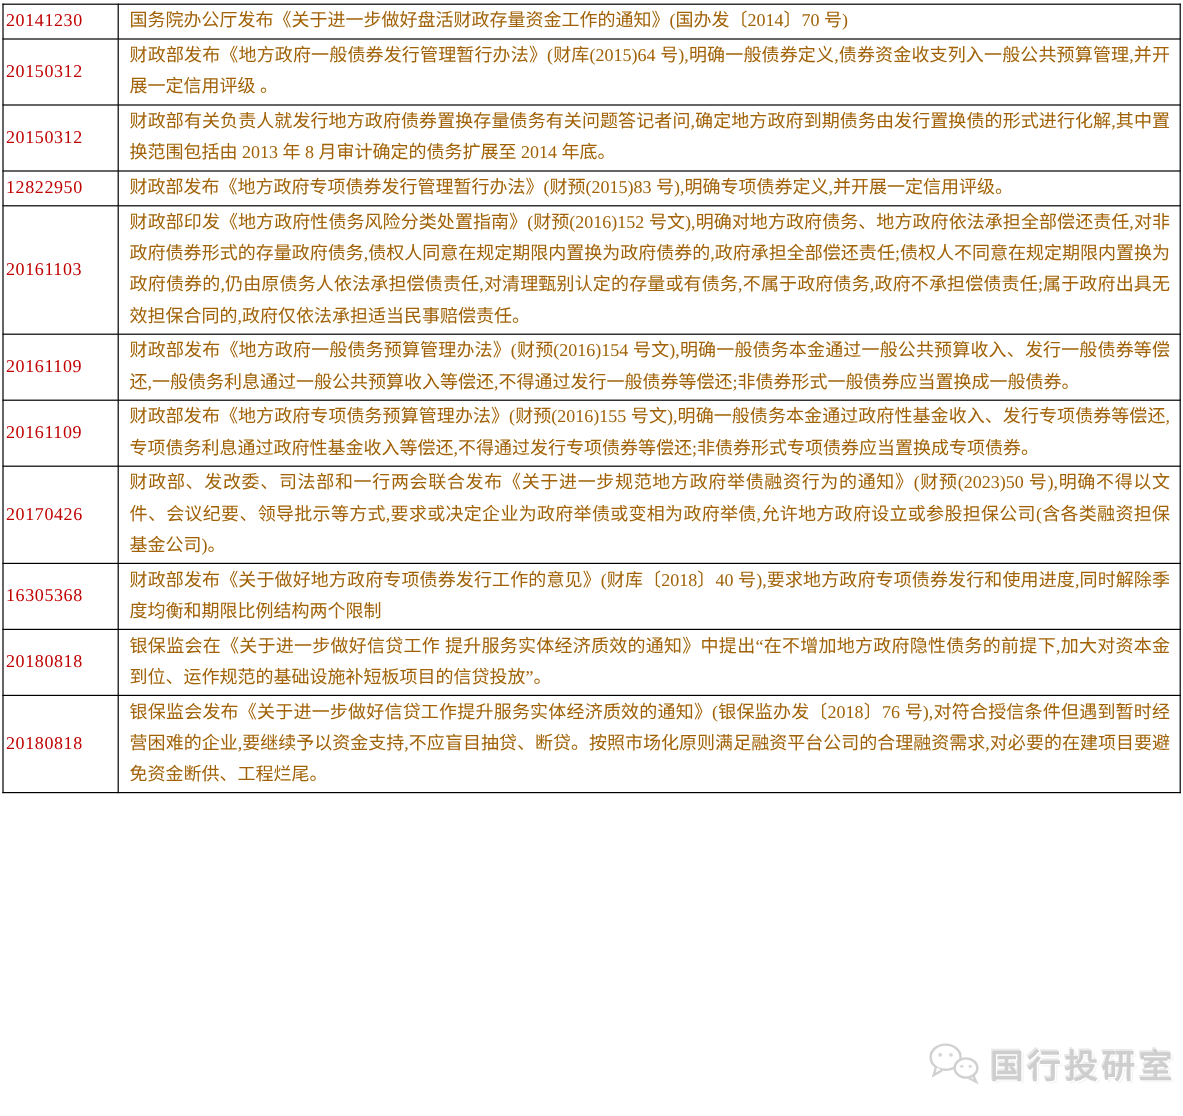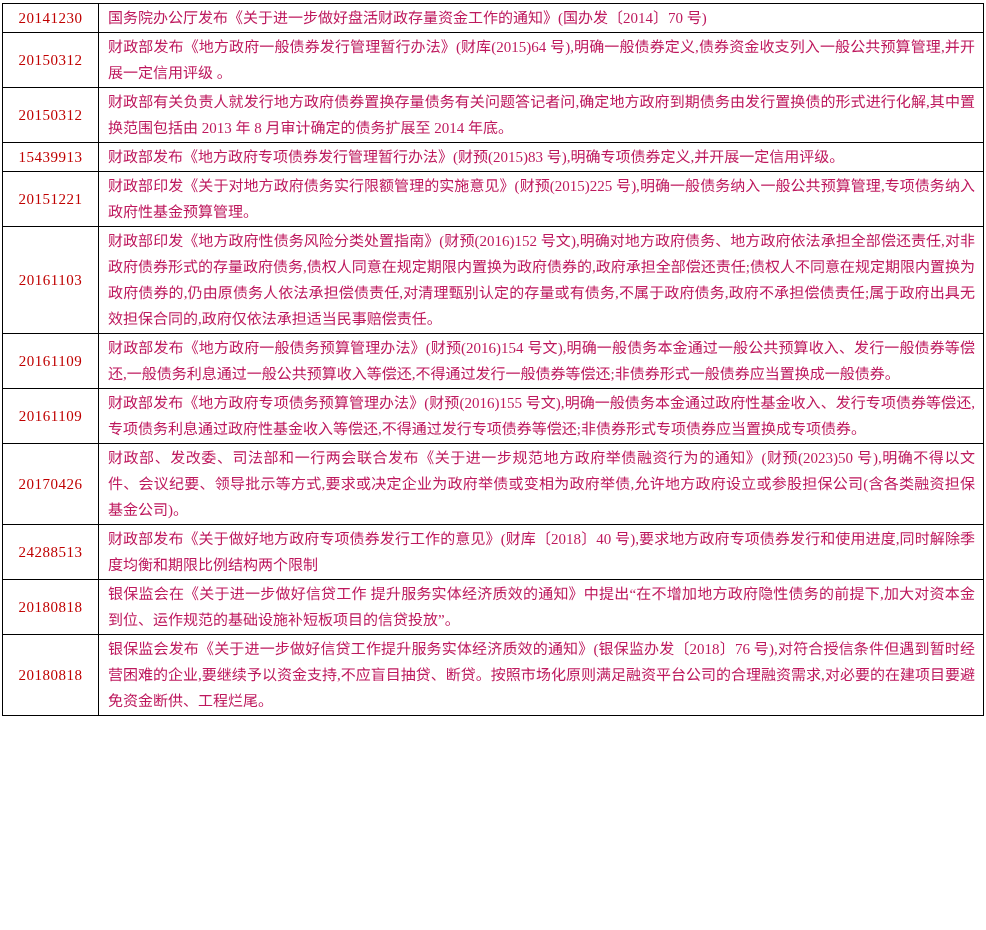--- a/index.html
+++ b/index.html
@@ -15,31 +15,30 @@
     position:absolute;top:3px;left:2px;width:982px;
     border-collapse:collapse;table-layout:fixed;
   }
   table.timeline td{
     border:1px solid var(--border-col);
     vertical-align:middle;
     font-size:15px;
   }
   td.date{
     width:96px;
-    text-align:center;
     color:var(--date-red);
     font-family:"Liberation Serif","DejaVu Serif",serif;
     letter-spacing:0.5px;
-    padding:0 12px;
+    padding:0 2px;
   }
   td.desc{
     padding:1px 8px 1px 9px;
     line-height:26px;
     text-align:justify;
-    color:#be185d;
+    color:#a16207;
   }
   .watermark{
     position:absolute;
     right:6px;
     top:866px;
     display:flex;
     align-items:center;
     gap:8px;
     color:var(--wm-col);
     font-size:28px;
@@ -65,52 +64,68 @@
     </tr>
         <tr>
       <td class="date">20150312</td>
       <td class="desc">财政部发布《地方政府一般债券发行管理暂行办法》(财库(2015)64 号),明确一般债券定义,债券资金收支列入一般公共预算管理,并开展一定信用评级 。</td>
     </tr>
         <tr>
       <td class="date">20150312</td>
       <td class="desc">财政部有关负责人就发行地方政府债券置换存量债务有关问题答记者问,确定地方政府到期债务由发行置换债的形式进行化解,其中置换范围包括由 2013 年 8 月审计确定的债务扩展至 2014 年底。</td>
     </tr>
         <tr>
-      <td class="date">15439913</td>
+      <td class="date">12822950</td>
       <td class="desc">财政部发布《地方政府专项债券发行管理暂行办法》(财预(2015)83 号),明确专项债券定义,并开展一定信用评级。</td>
-    </tr>
-        <tr>
-      <td class="date">20151221</td>
-      <td class="desc">财政部印发《关于对地方政府债务实行限额管理的实施意见》(财预(2015)225 号),明确一般债务纳入一般公共预算管理,专项债务纳入政府性基金预算管理。</td>
     </tr>
         <tr>
       <td class="date">20161103</td>
       <td class="desc">财政部印发《地方政府性债务风险分类处置指南》(财预(2016)152 号文),明确对地方政府债务、地方政府依法承担全部偿还责任,对非政府债券形式的存量政府债务,债权人同意在规定期限内置换为政府债券的,政府承担全部偿还责任;债权人不同意在规定期限内置换为政府债券的,仍由原债务人依法承担偿债责任,对清理甄别认定的存量或有债务,不属于政府债务,政府不承担偿债责任;属于政府出具无效担保合同的,政府仅依法承担适当民事赔偿责任。</td>
     </tr>
         <tr>
       <td class="date">20161109</td>
       <td class="desc">财政部发布《地方政府一般债务预算管理办法》(财预(2016)154 号文),明确一般债务本金通过一般公共预算收入、发行一般债券等偿还,一般债务利息通过一般公共预算收入等偿还,不得通过发行一般债券等偿还;非债券形式一般债券应当置换成一般债券。</td>
     </tr>
         <tr>
       <td class="date">20161109</td>
       <td class="desc">财政部发布《地方政府专项债务预算管理办法》(财预(2016)155 号文),明确一般债务本金通过政府性基金收入、发行专项债券等偿还,专项债务利息通过政府性基金收入等偿还,不得通过发行专项债券等偿还;非债券形式专项债券应当置换成专项债券。</td>
     </tr>
         <tr>
       <td class="date">20170426</td>
       <td class="desc">财政部、发改委、司法部和一行两会联合发布《关于进一步规范地方政府举债融资行为的通知》(财预(2023)50 号),明确不得以文件、会议纪要、领导批示等方式,要求或决定企业为政府举债或变相为政府举债,允许地方政府设立或参股担保公司(含各类融资担保基金公司)。</td>
     </tr>
         <tr>
-      <td class="date">24288513</td>
+      <td class="date">16305368</td>
       <td class="desc">财政部发布《关于做好地方政府专项债券发行工作的意见》(财库〔2018〕40 号),要求地方政府专项债券发行和使用进度,同时解除季度均衡和期限比例结构两个限制</td>
     </tr>
         <tr>
       <td class="date">20180818</td>
       <td class="desc">银保监会在《关于进一步做好信贷工作 提升服务实体经济质效的通知》中提出“在不增加地方政府隐性债务的前提下,加大对资本金到位、运作规范的基础设施补短板项目的信贷投放”。</td>
     </tr>
         <tr>
       <td class="date">20180818</td>
       <td class="desc">银保监会发布《关于进一步做好信贷工作提升服务实体经济质效的通知》(银保监办发〔2018〕76 号),对符合授信条件但遇到暂时经营困难的企业,要继续予以资金支持,不应盲目抽贷、断贷。按照市场化原则满足融资平台公司的合理融资需求,对必要的在建项目要避免资金断供、工程烂尾。</td>
     </tr>
       </tbody>
   </table>
 
+  <div class="watermark">
+    <span>
+      <svg width="44" height="36" viewBox="0 0 44 36">
+        <g fill="#ffffff" stroke="#cfcfcf" stroke-width="2">
+          <ellipse cx="15" cy="13" rx="12.5" ry="10.5"></ellipse>
+          <path d="M7 21 L5 28 L12 24 Z" stroke="none" fill="#ffffff"></path>
+          <path d="M7 21 L5 28 L12 24" fill="none"></path>
+          <ellipse cx="32" cy="22" rx="9.5" ry="8"></ellipse>
+          <path d="M38 28 L40.5 33.5 L34.5 30.5" fill="none"></path>
+        </g>
+        <g fill="#d4d4d4" stroke="none">
+          <circle cx="10.5" cy="11" r="1.6"></circle>
+          <circle cx="19.5" cy="11" r="1.6"></circle>
+          <circle cx="28.5" cy="20.5" r="1.3"></circle>
+          <circle cx="35.5" cy="20.5" r="1.3"></circle>
+        </g>
+      </svg>
+    </span>
+    <span>国行投研室</span>
+  </div>
 
 </div>
 
 </body></html>

